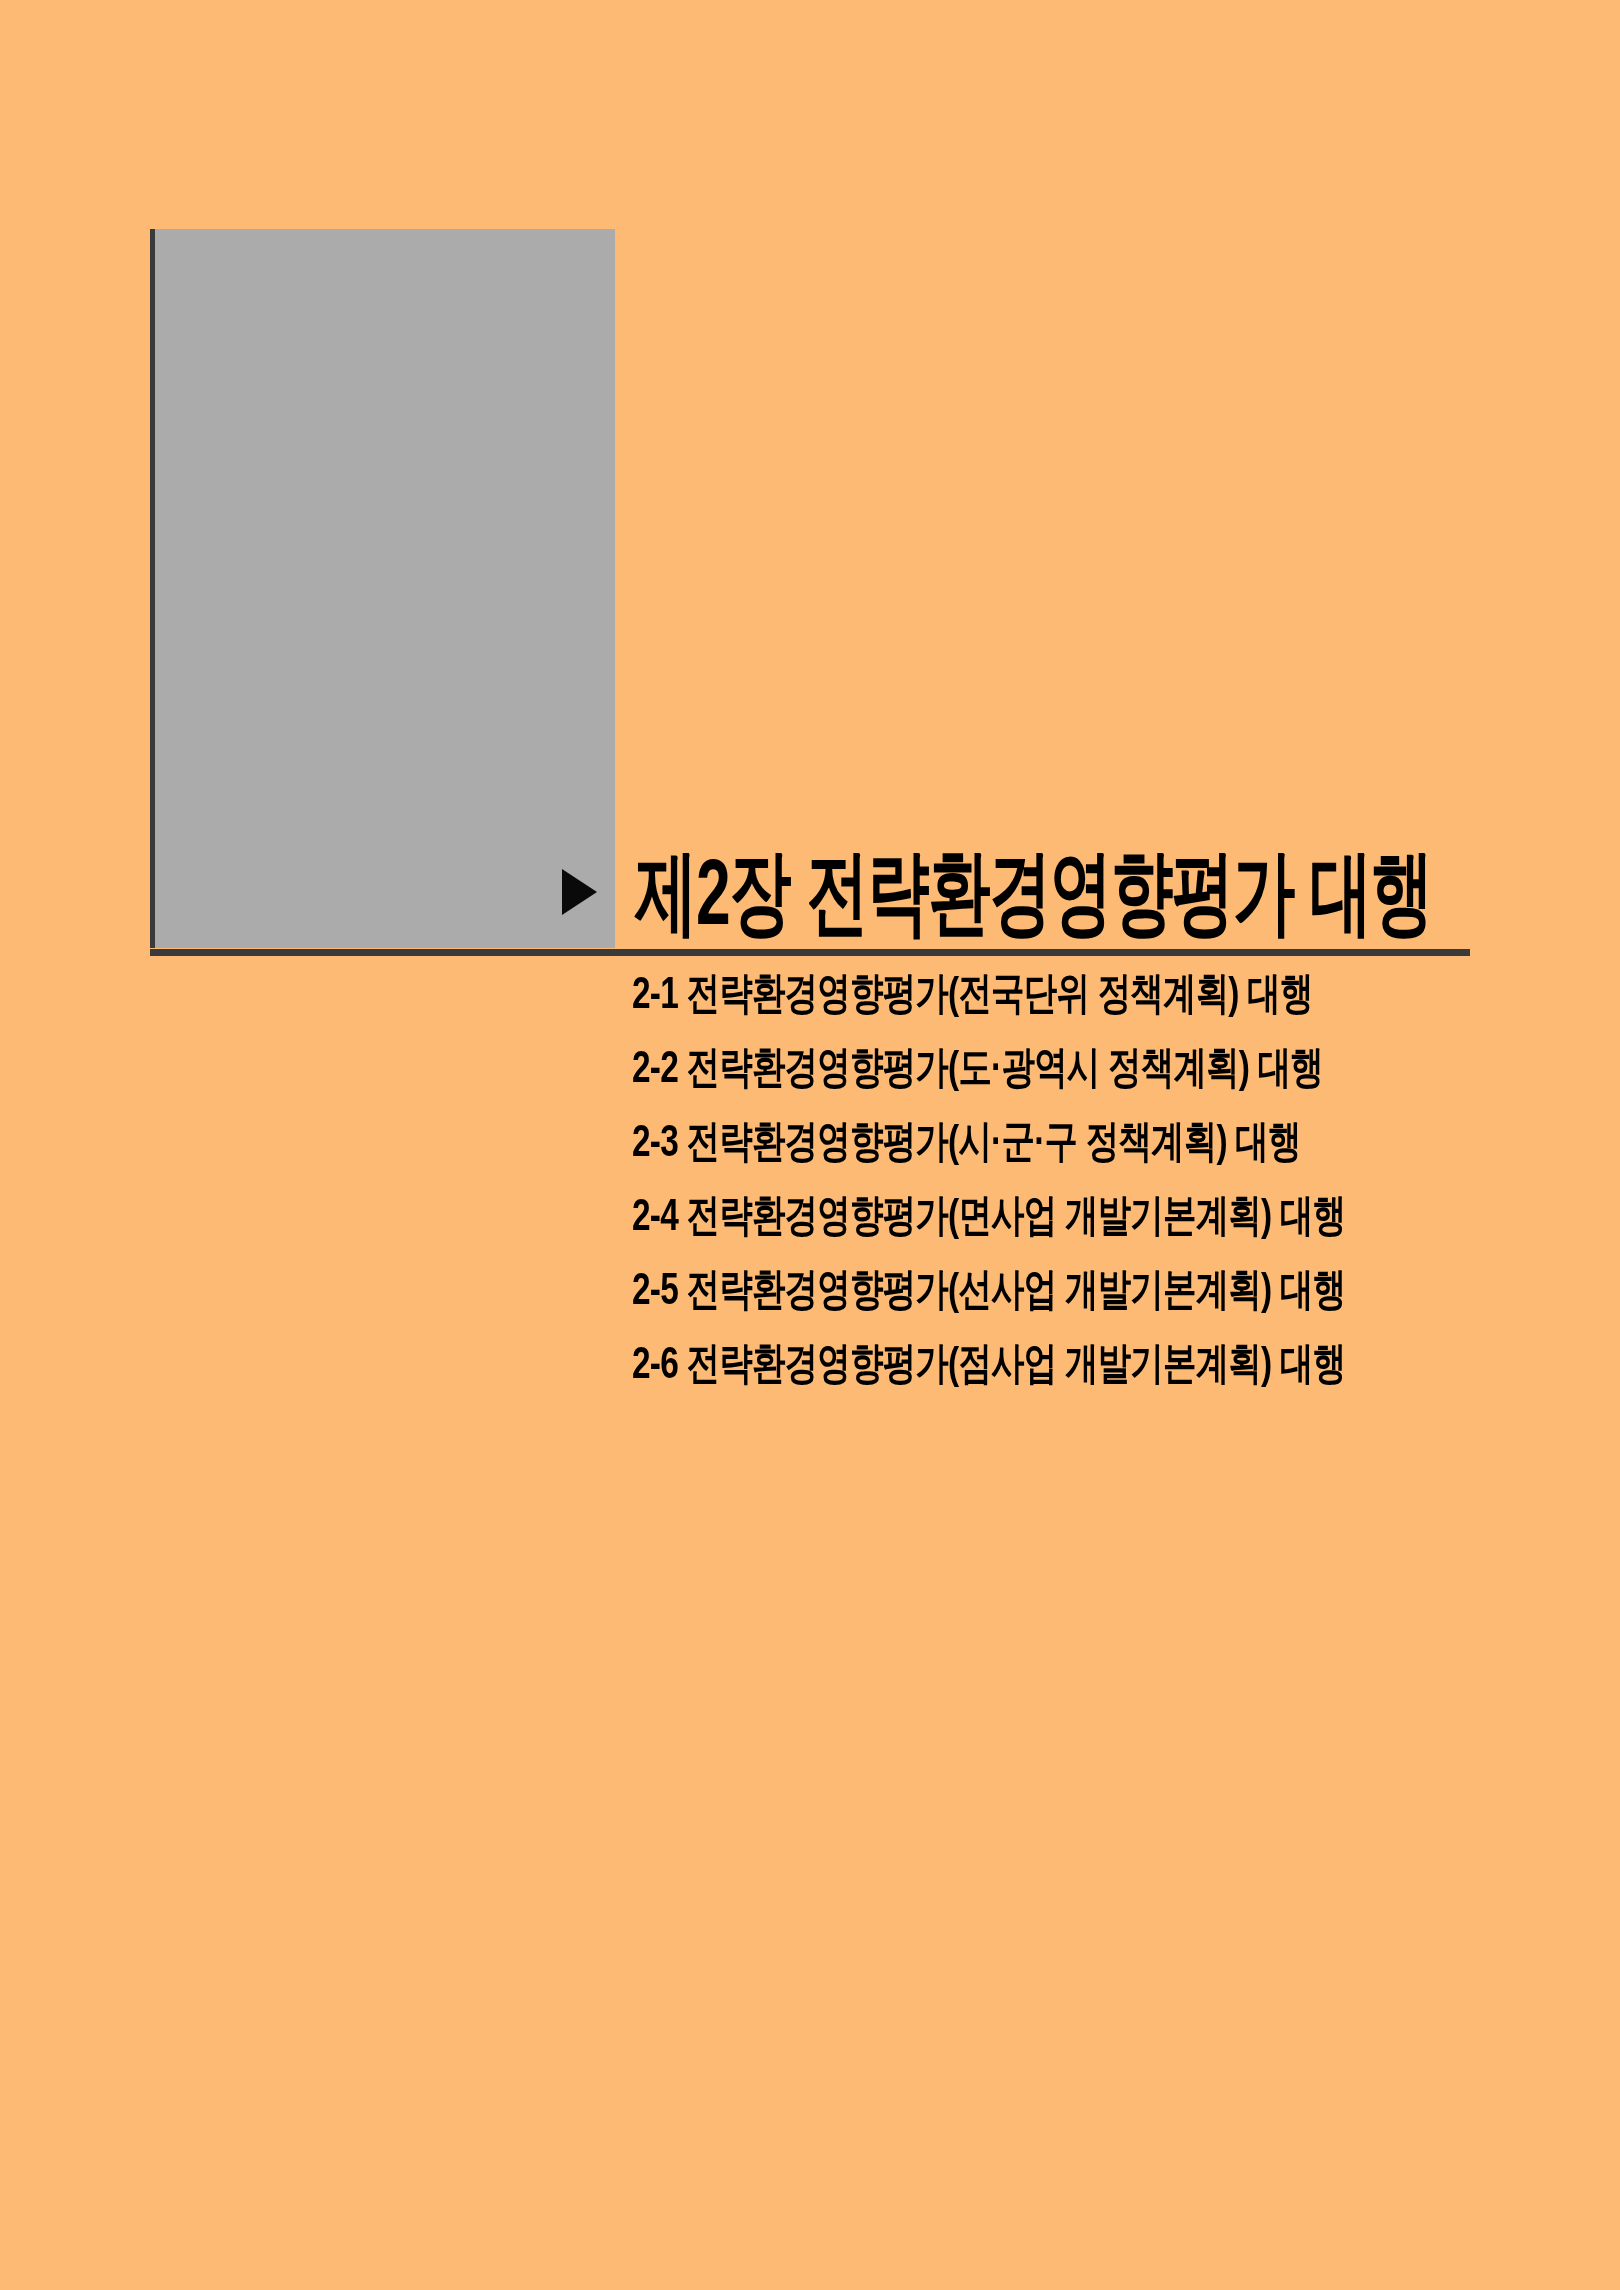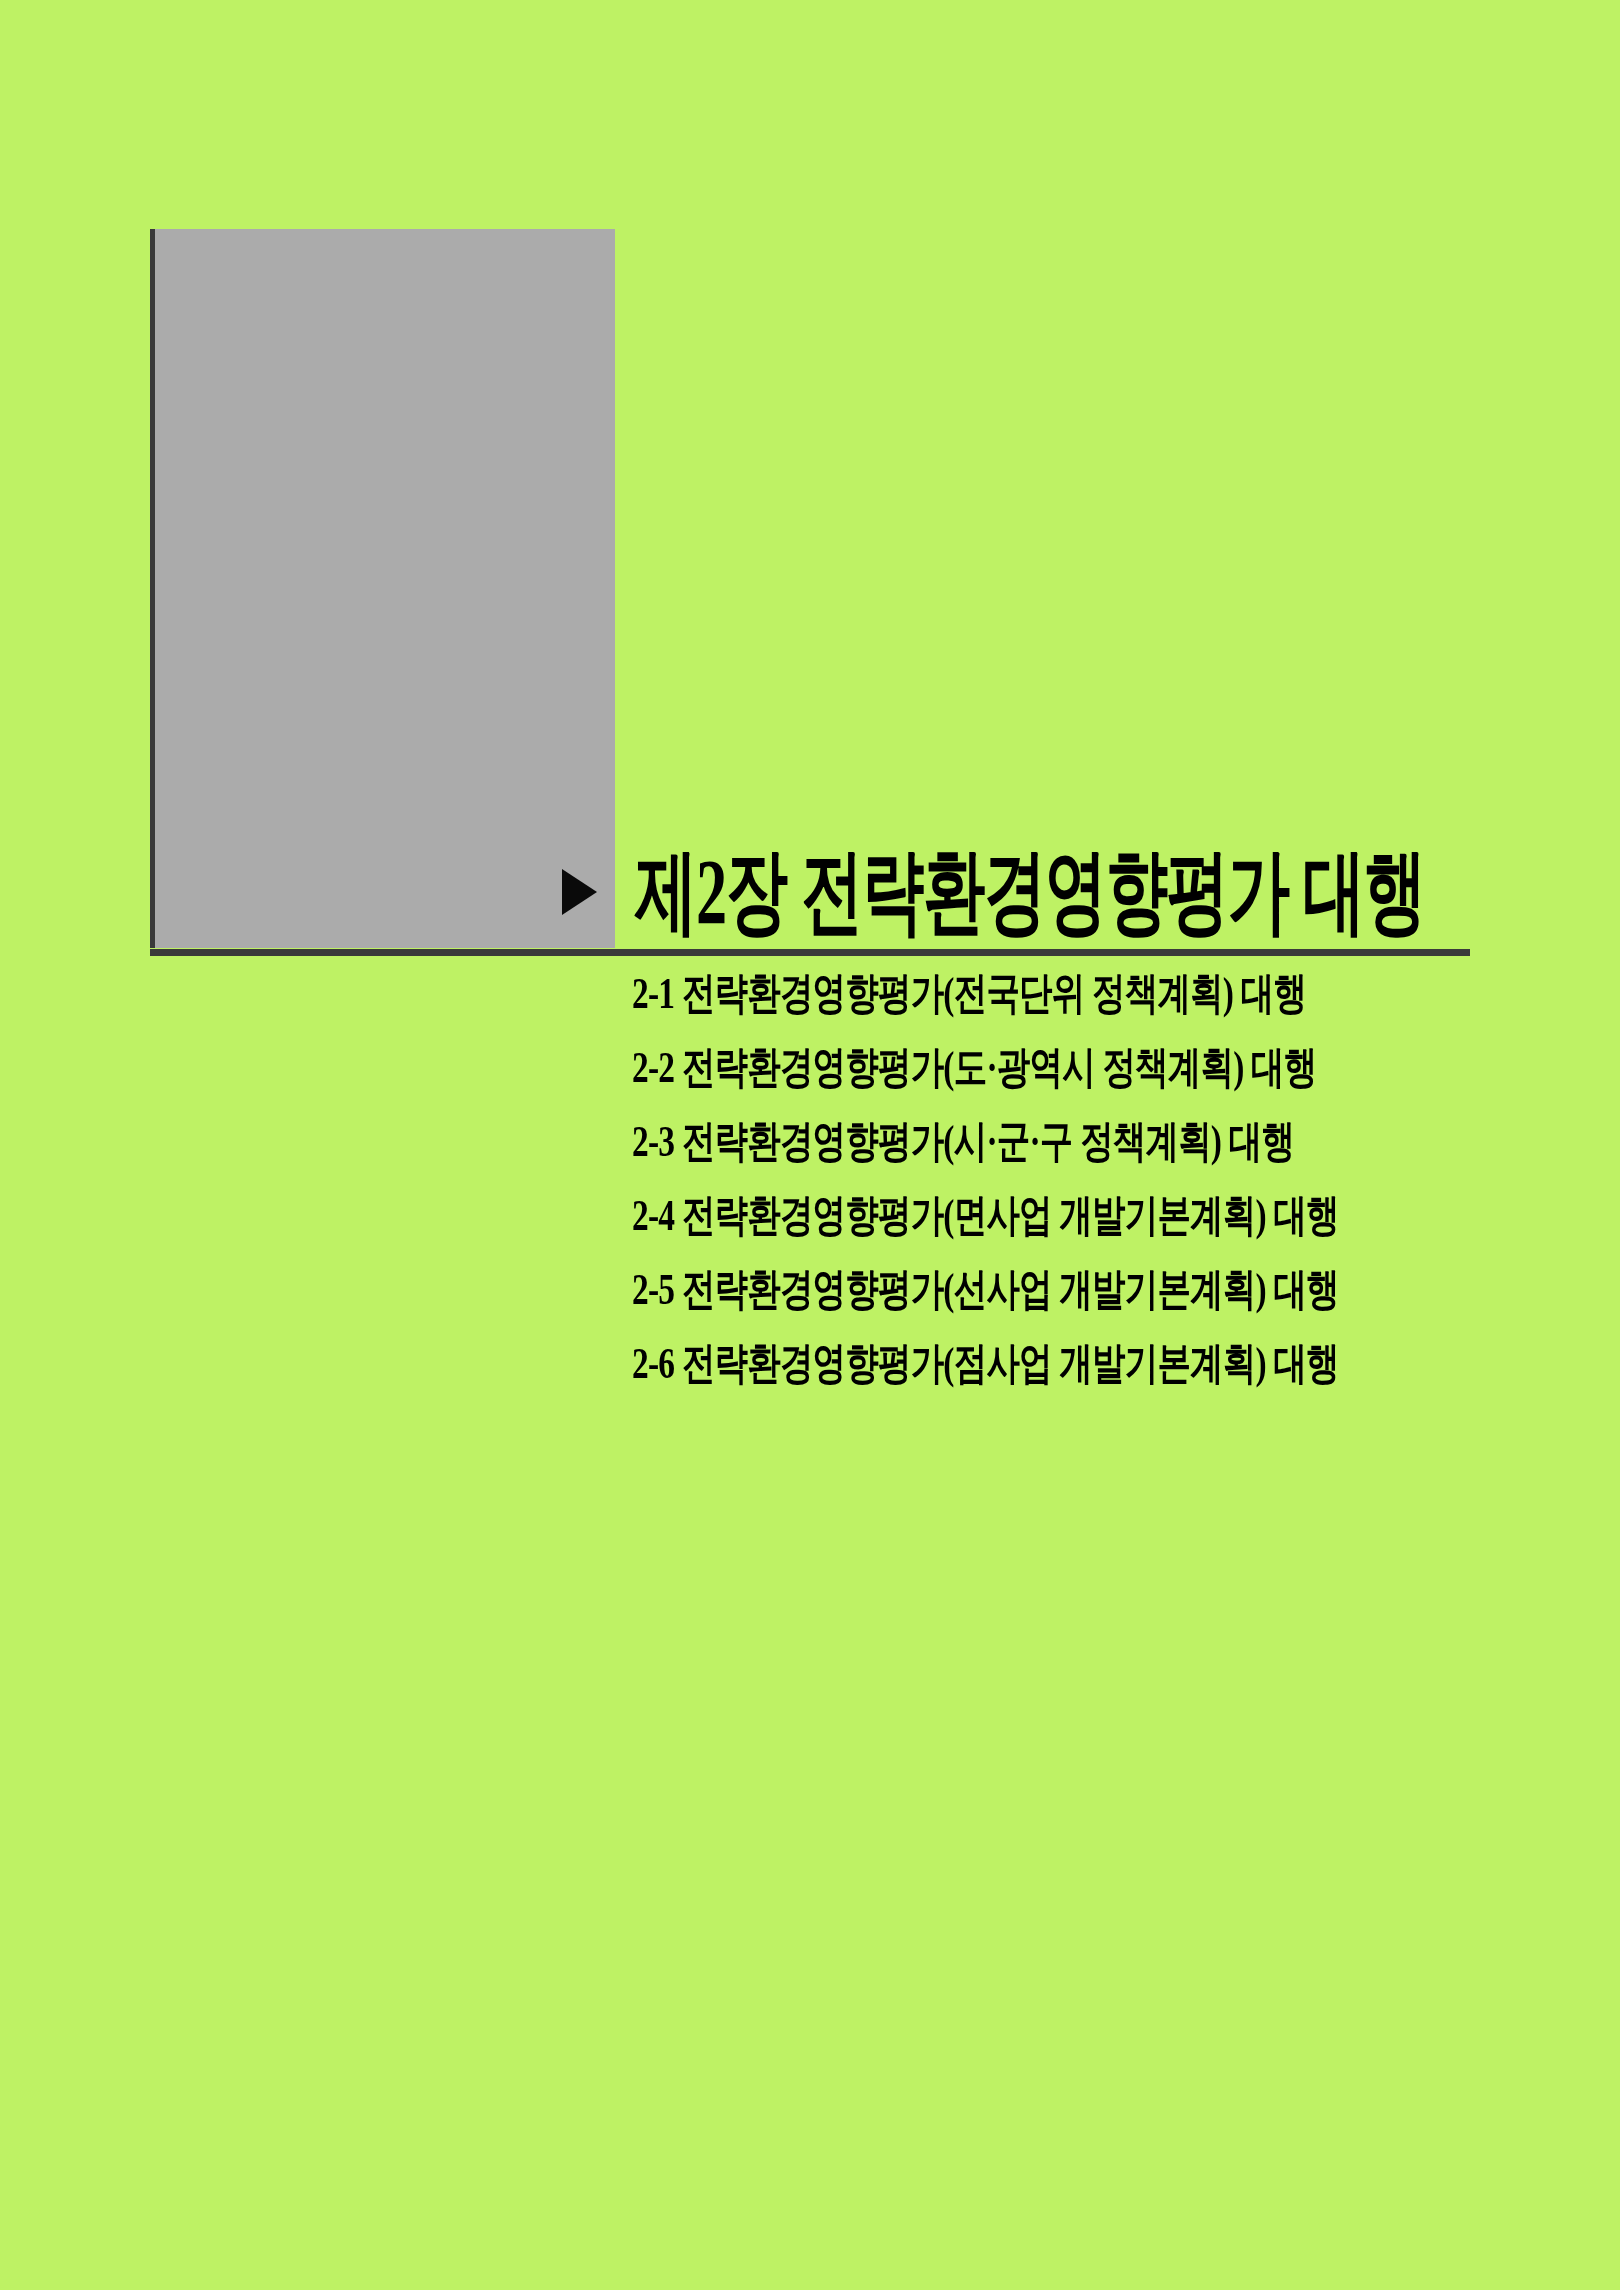--- a/index.html
+++ b/index.html
@@ -4,23 +4,23 @@
 <style>
   html, body {
     margin: 0;
     padding: 0;
     background: #ffffff;
   }
   .page {
     position: relative;
     width: 1620px;
     height: 2291px;
-    background: #bef264;
+    background: #fdba74;
     overflow: hidden;
-    font-family: Liberation Serif, serif;
+    font-family: Liberation Sans, sans-serif;
   }
   .gray-block {
     position: absolute;
     left: 150px;
     top: 229px;
     width: 465px;
     height: 719px;
     background: #ababab;
     border-left: 5.9px solid #3a3a3a;
     box-sizing: border-box;

